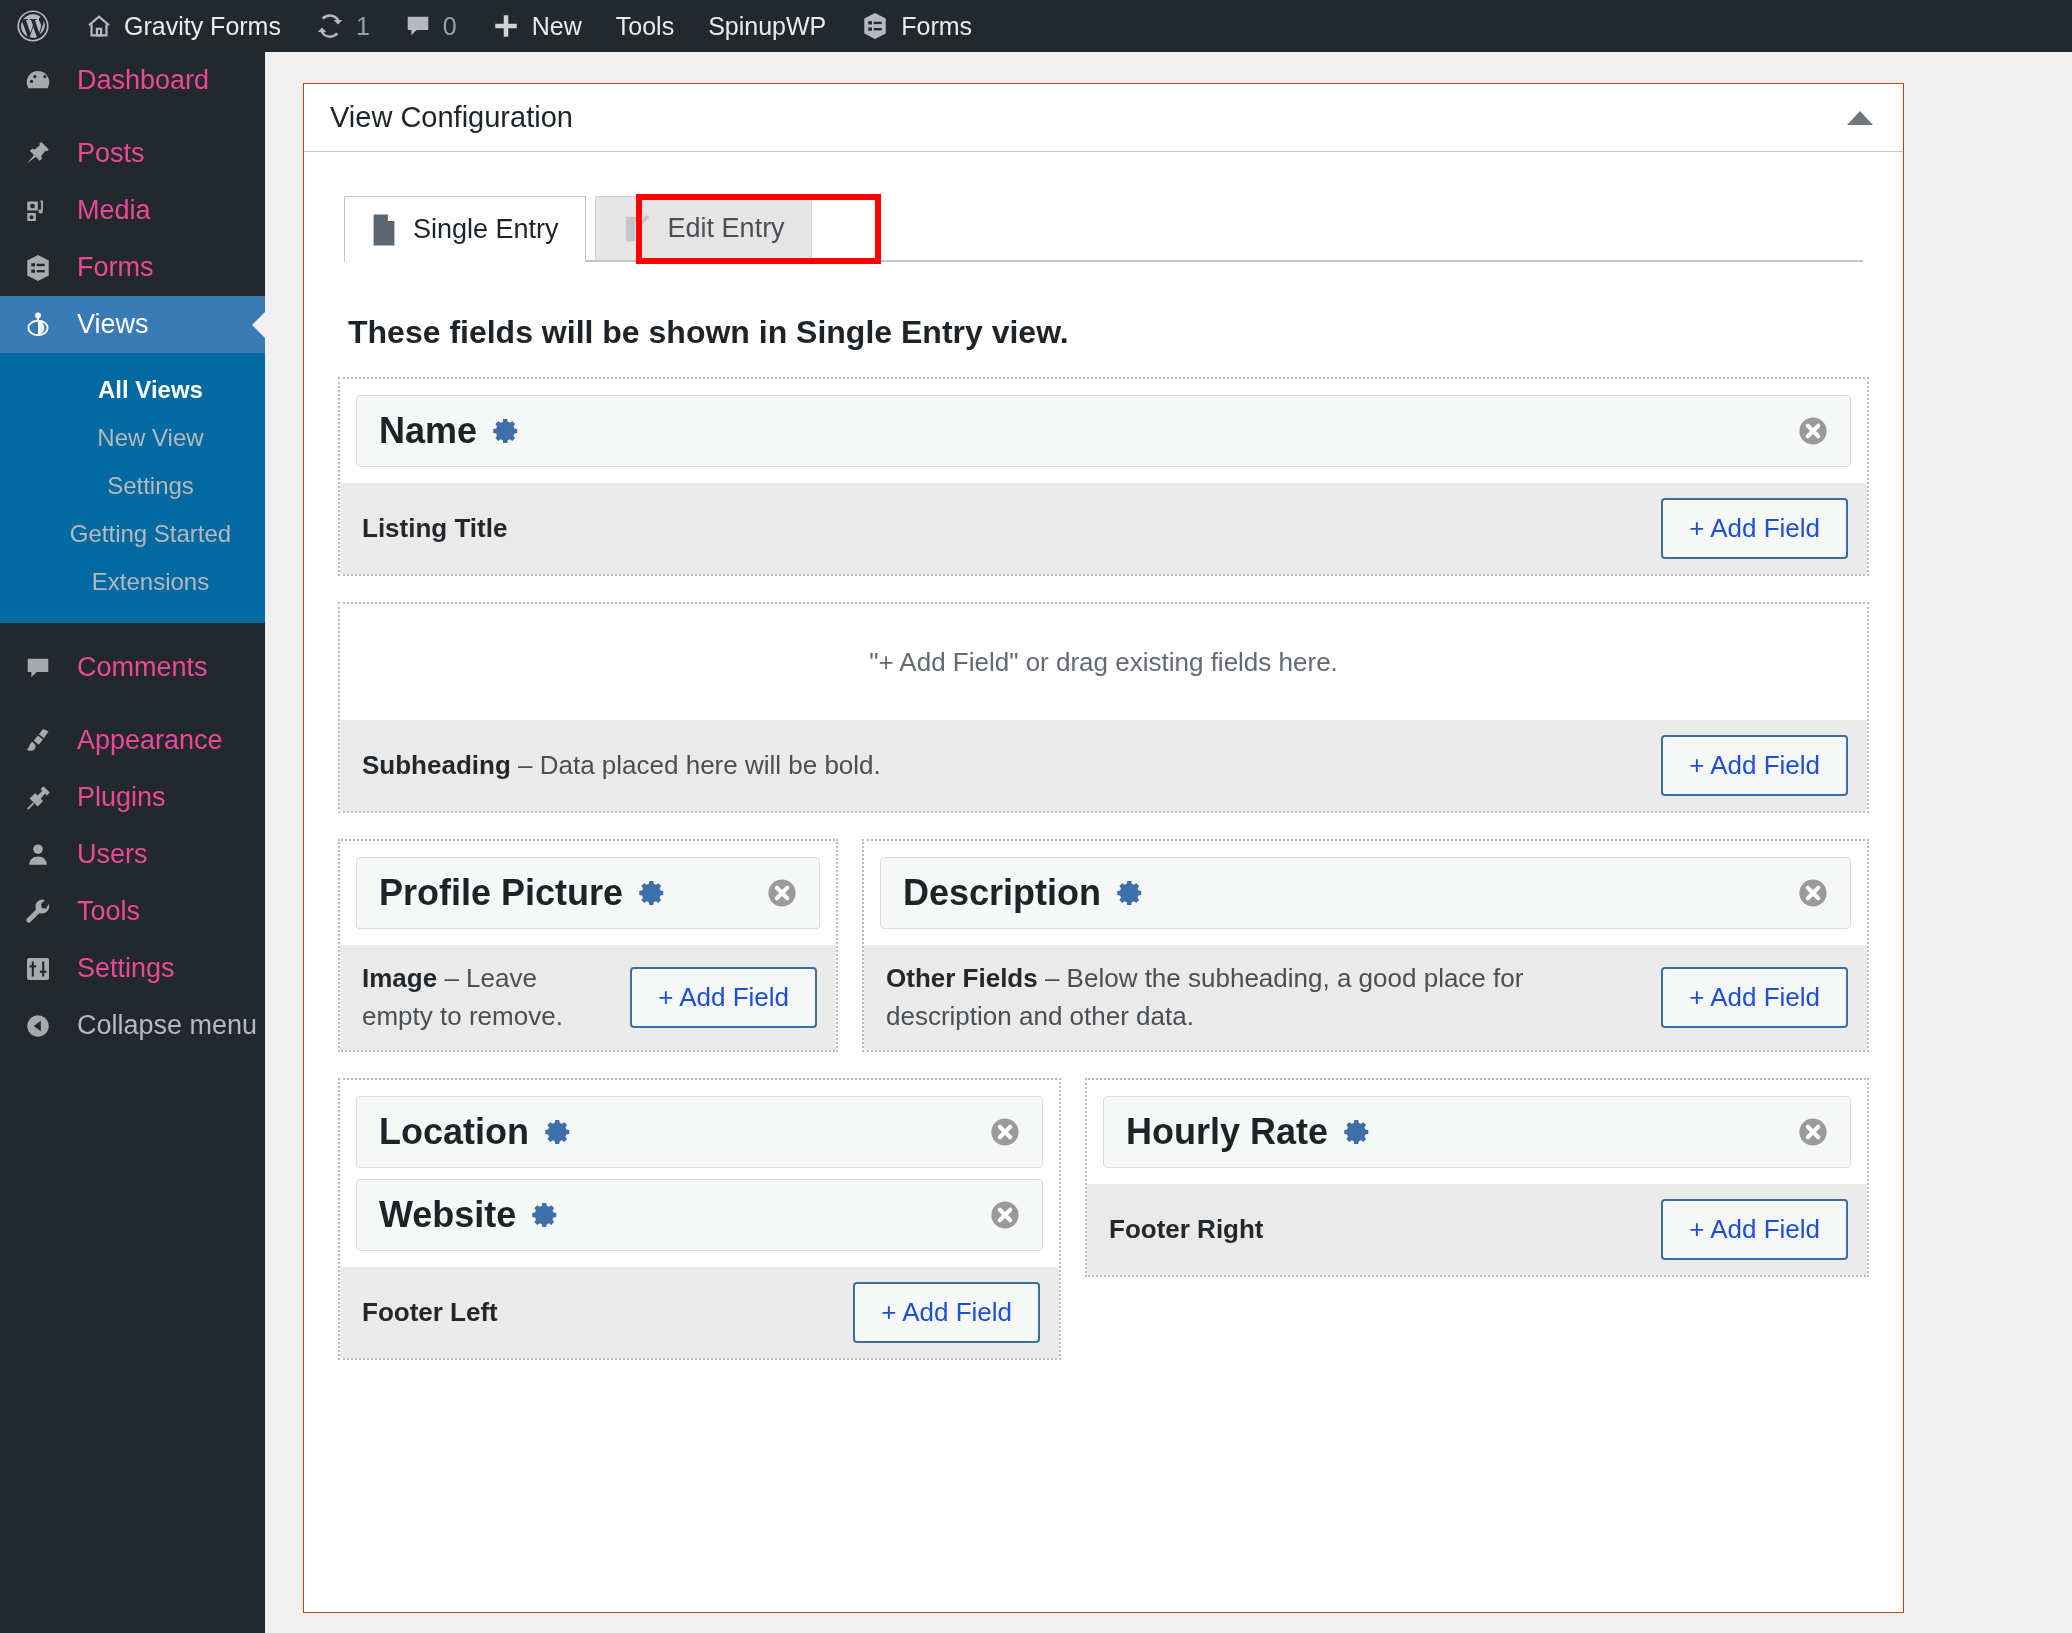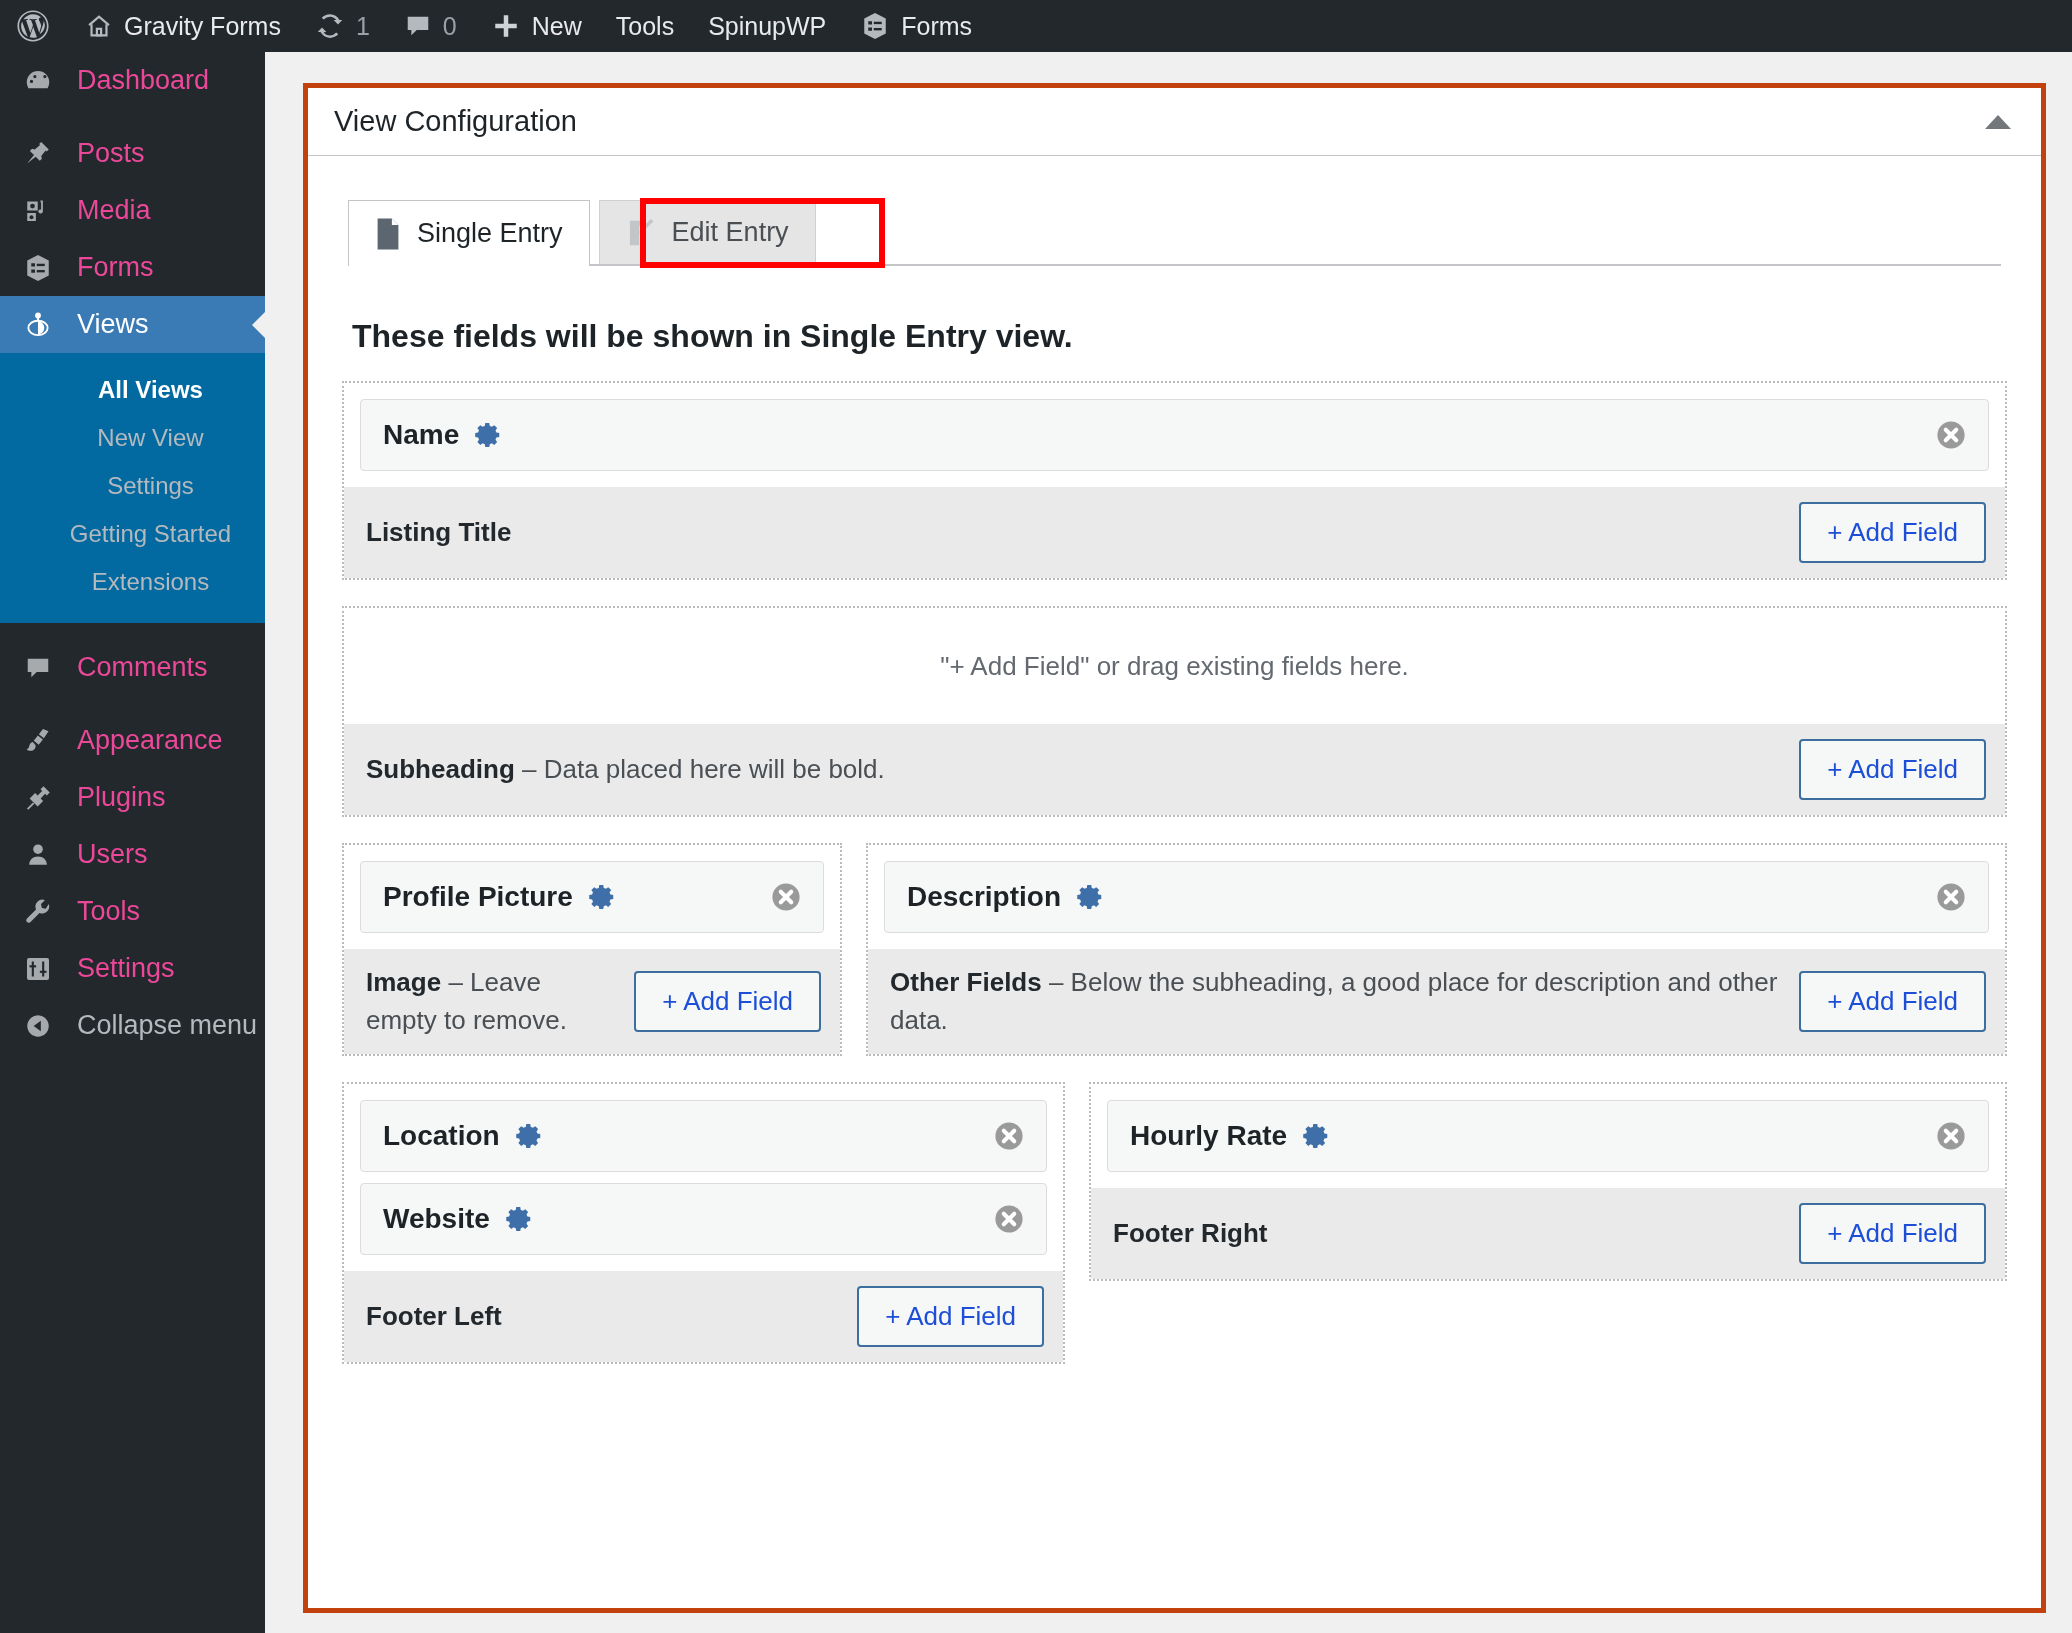--- a/index.html
+++ b/index.html
@@ -76,24 +76,24 @@
   .main {
     position: absolute; top: 52px; left: 265px;
     width: 1807px; height: 1581px;
     background: #f0f0f1;
     overflow: hidden;
   }
 
   .panel {
     position: absolute;
     left: 38px; top: 31px;
-    width: 1743px;
+    width: 1601px;
     min-height: 1530px;
     background: #fff;
-    border: 5px solid #c2410c;
+    border: 1px solid #c2410c;
   }
   .panel-head {
     position: relative;
     height: 68px;
     border-bottom: 1px solid #c3c4c7;
     display: flex; align-items: center;
     padding: 0 26px;
   }
   .panel-title { font-size: 29px; color: #1d2327; }
   .panel-toggle {
@@ -168,21 +168,21 @@
     display: flex; align-items: center;
     background: #f6f7f7;
     border: 1px solid #dcdcde;
     border-radius: 4px;
     height: 72px;
     padding: 0 20px 0 22px;
     margin-bottom: 11px;
   }
   .field-box:last-child { margin-bottom: 0; }
   .field-label {
-    font-size: 28px; font-weight: bold; color: #1d2327;
+    font-size: 36px; font-weight: bold; color: #1d2327;
     display: flex; align-items: center; gap: 14px;
   }
   .gear { display: inline-flex; align-items: center; }
   .spacer { flex: 1 1 auto; }
   .close-ico { display: inline-flex; align-items: center; }
 
   .zone-foot {
     background: #eaeaea;
     display: flex; align-items: center;
     padding: 15px 19px 15px 22px;

